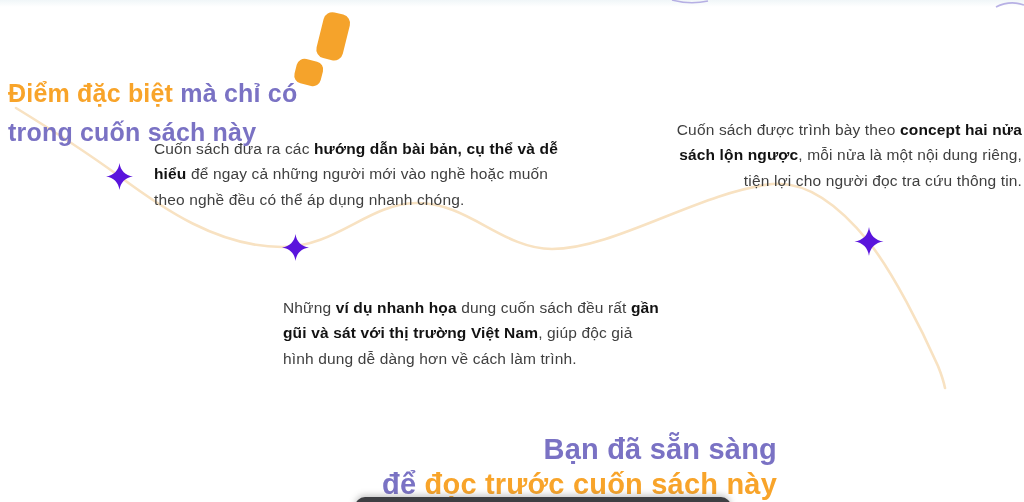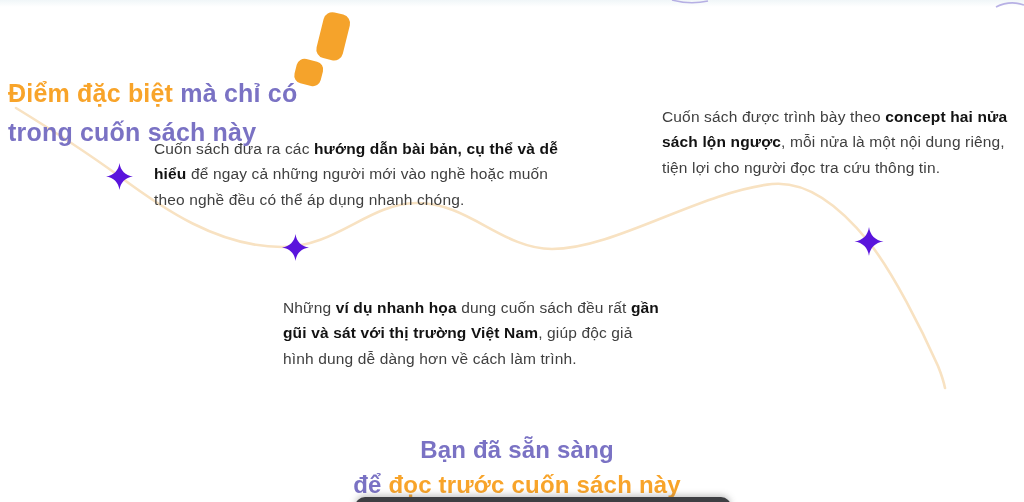--- a/index.html
+++ b/index.html
@@ -29,26 +29,26 @@
     transform:rotate(14deg);transform-origin:50% 50%;}
   .excl .bar{width:27px;height:47px;border-radius:9px;background:#F5A32B;margin-left:15px;}
   .excl .dot{width:27px;height:25px;border-radius:8px;background:#F5A32B;margin-top:5px;margin-left:0px;}
   
   .feature{
     z-index:3;color:#3F3F3F;font-size:15.5px;line-height:25.5px;
     white-space:pre-line;letter-spacing:0.15px;
   }
   .feature .b{font-weight:700;color:#121212;}
   .f1{left:154px;top:120px;width:430px;}
-  .f2{left:662px;top:88px;width:360px;}
+  .f2{left:662px;top:101px;width:360px;text-align:right;}
   .f3{left:283px;top:279px;width:425px;}
   
   .cta{
-    left:257px;top:397px;width:520px;z-index:3;text-align:center;
-    font-size:24px;line-height:35px;font-weight:700;
+    left:257px;top:397px;width:520px;z-index:3;text-align:right;
+    font-size:29px;line-height:35px;font-weight:700;
     white-space:pre-line;letter-spacing:0.2px;
   }
   .cta .purple{color:#7A72C4;}
   .cta .orange{color:#F8A42A;margin-top:23px;}
   
   .bottom-panel{
     left:355px;top:497px;width:376px;height:12px;
     background:#3E3F43;border-radius:10px 10px 0 0;
     box-shadow:0 -2px 6px rgba(90,90,90,0.35);z-index:3;
   }

